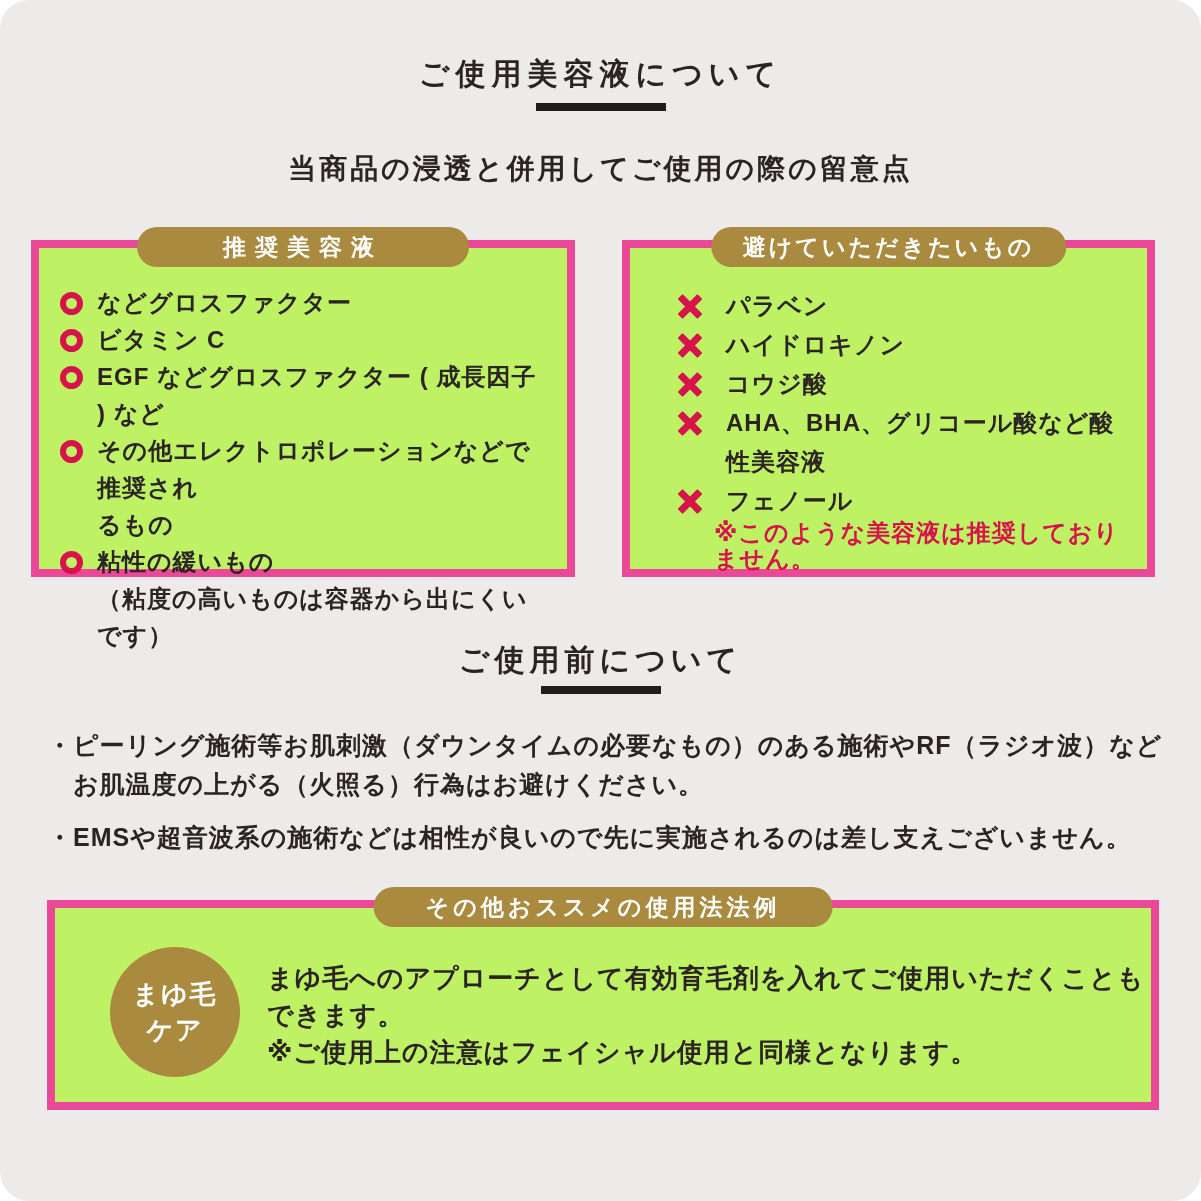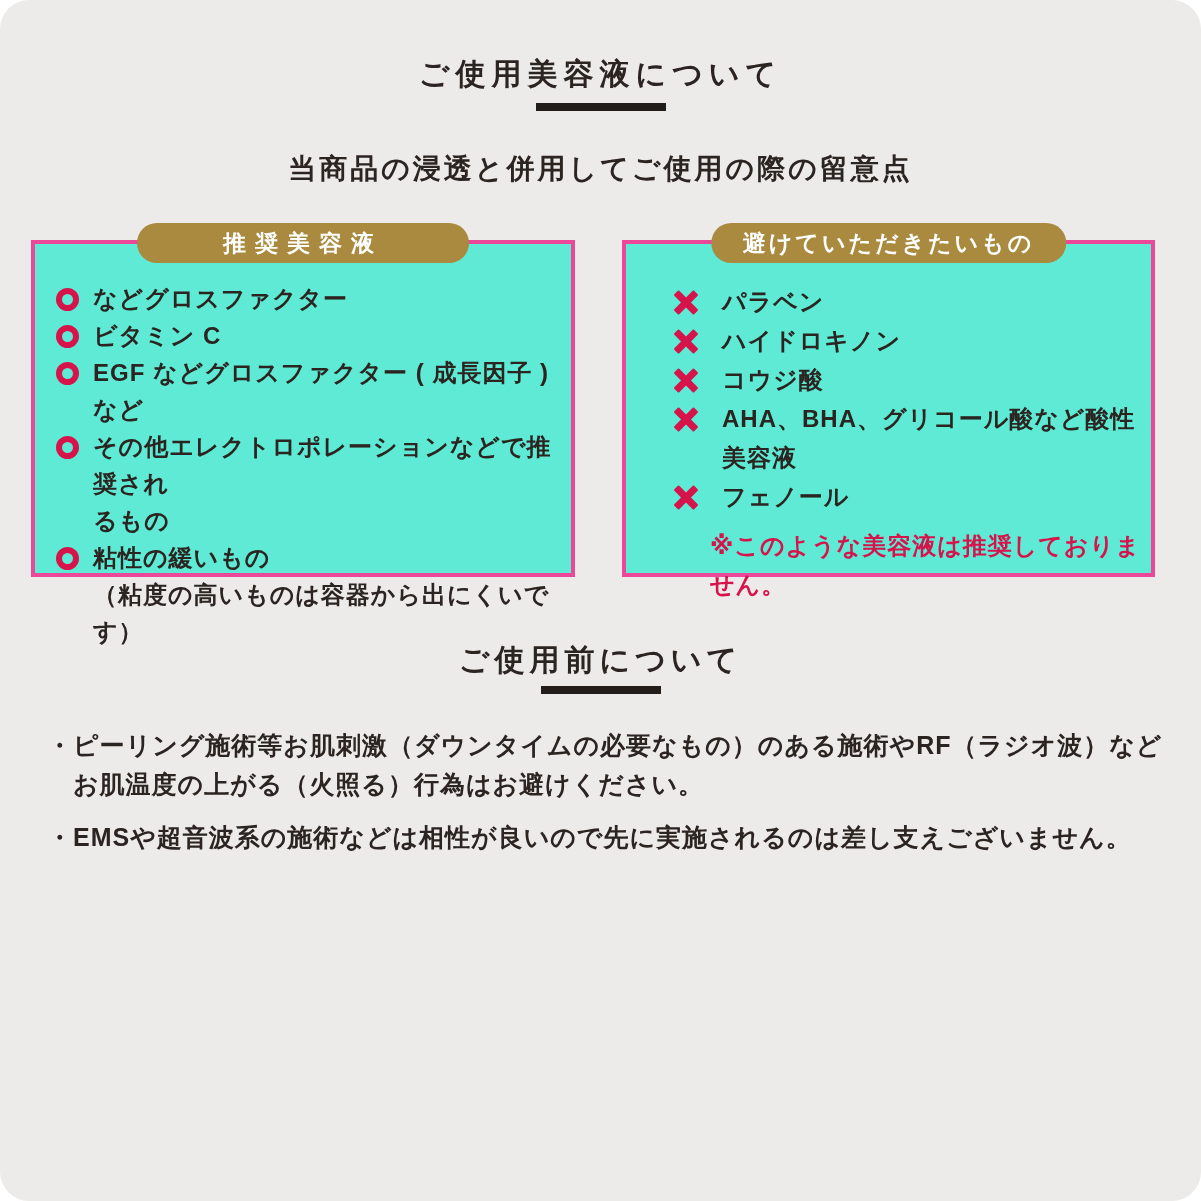--- a/index.html
+++ b/index.html
@@ -24,21 +24,21 @@
     position:absolute; top:150px; left:0; width:100%;
     text-align:center; font-size:28px; letter-spacing:3px;
   }
   .section-title{
     position:absolute; top:640px; left:0; width:100%;
     text-align:center; font-size:30px; letter-spacing:5px;
   }
   
   .gbox{
     position:absolute; box-sizing:border-box;
-    border:4px solid #ec4899; background:#5eead4;
+    border:8px solid #ec4899; background:#bef264;
   }
   .box-left { left:31px;  top:240px; width:544px; height:337px; }
   .box-right{ left:622px; top:240px; width:533px; height:337px; }
   .box-bottom{ left:47px; top:900px; width:1112px; height:210px; }
   .pill{
     position:absolute; top:-21px; left:50%; transform:translateX(-50%);
     background:#a98a3e; color:#ffffff; white-space:nowrap;
     height:40px; line-height:40px; border-radius:20px;
     font-size:23px; text-align:center;
   }
@@ -59,22 +59,22 @@
     border:6px solid #d6134b; border-radius:50%;
   }
   .x-mark{ position:relative; display:block; width:26px; height:26px; margin-top:7px; }
   .x-mark::before,.x-mark::after{
     content:""; position:absolute; left:-1px; top:10px;
     width:28px; height:7px; background:#d6134b; border-radius:1px;
   }
   .x-mark::before{ transform:rotate(45deg); }
   .x-mark::after { transform:rotate(-45deg); }
   .avoid-note{
-    margin-left:37px; margin-top:10px; color:#d6134b;
-    font-size:24px; line-height:39px; letter-spacing:1px;
+    margin-left:37px; margin-top:0; color:#d6134b;
+    font-size:24px; line-height:26px; letter-spacing:1px;
   }
   
   .para{
     position:absolute; left:47px; right:30px;
     font-size:25px; line-height:39px; letter-spacing:1px;
     white-space:pre-line;
   }
   .para1{ top:726px; }
   .para2{ top:818px; }
   
@@ -172,14 +172,22 @@
       <div class="avoid-note">※このような美容液は推奨しておりません。</div>
     </div>
   </div>
 
   <div class="section-title">ご使用前について</div>
   <div class="title-bar bar2"></div>
   <div class="para para1">・ピーリング施術等お肌刺激（ダウンタイムの必要なもの）のある施術やRF（ラジオ波）など
 　お肌温度の上がる（火照る）行為はお避けください。</div>
   <div class="para para2">・EMSや超音波系の施術などは相性が良いので先に実施されるのは差し支えございません。</div>
 
+  <div class="gbox box-bottom">
+    <div class="pill pill-bottom">その他おススメの使用法法例</div>
+    <div class="badge-circle">まゆ毛
+ケア</div>
+    <div class="usage-body">まゆ毛へのアプローチとして有効育毛剤を入れてご使用いただくことも
+できます。
+※ご使用上の注意はフェイシャル使用と同様となります。</div>
+  </div>
 
 </div>
 
 </body></html>

